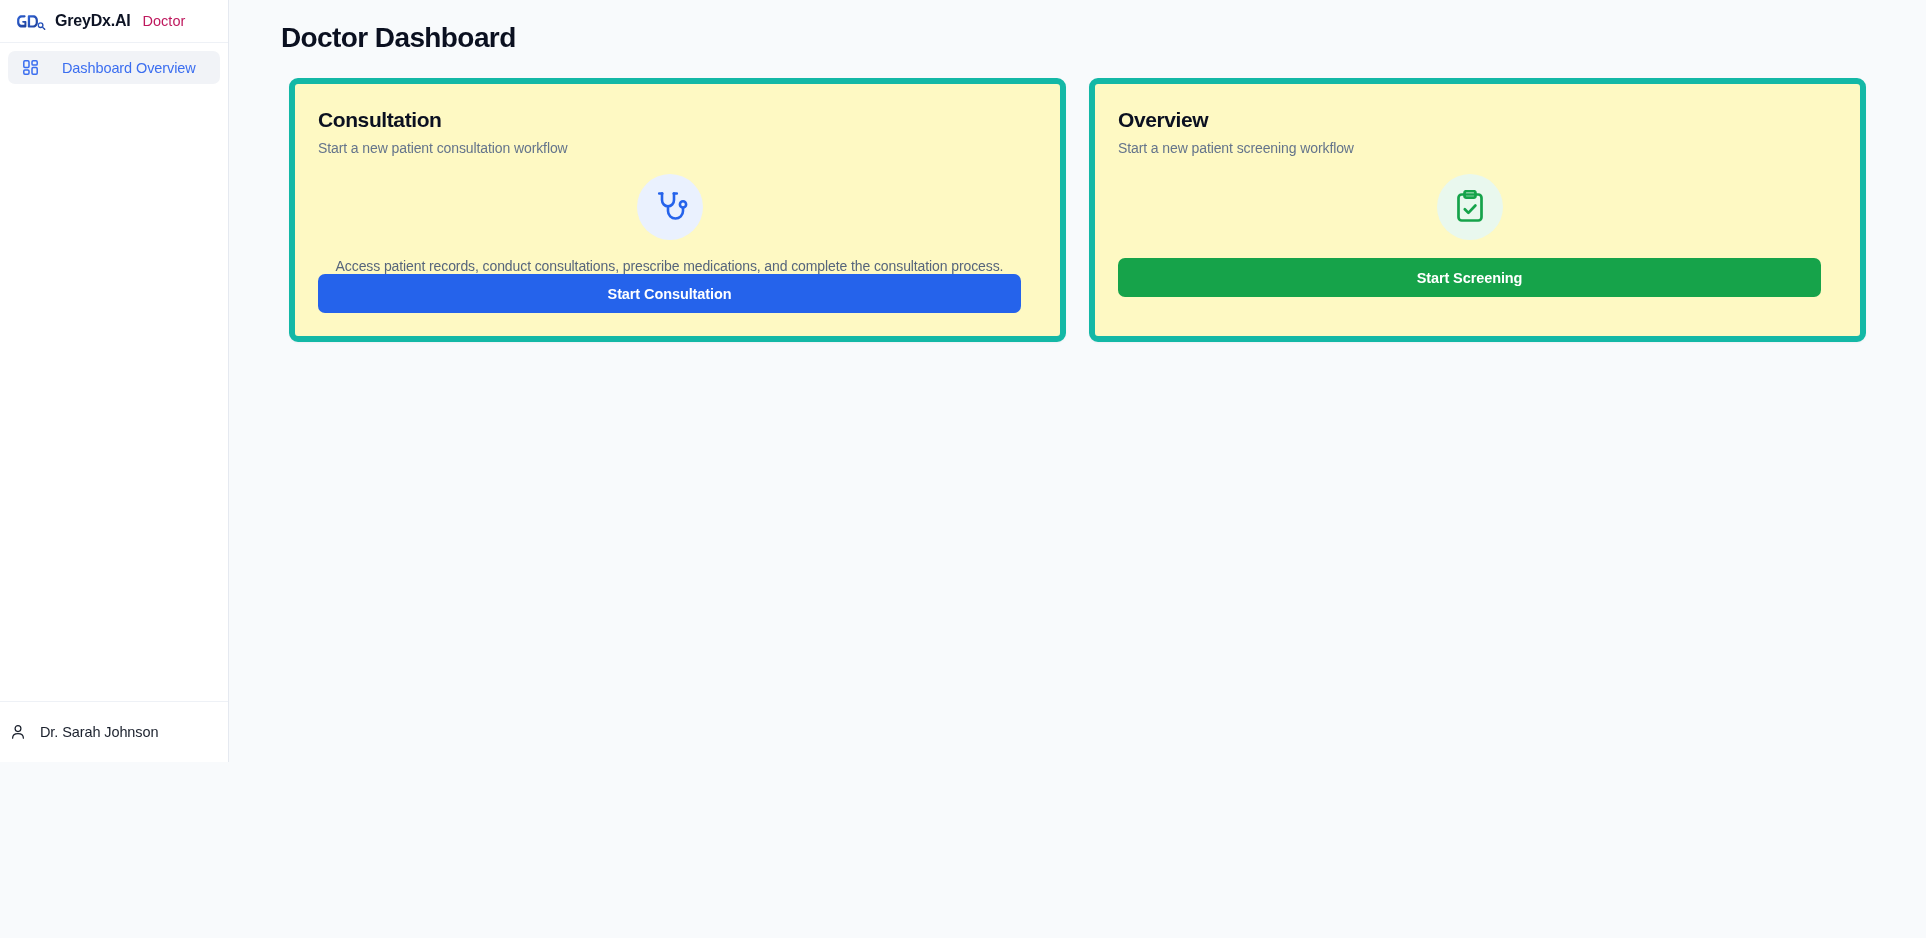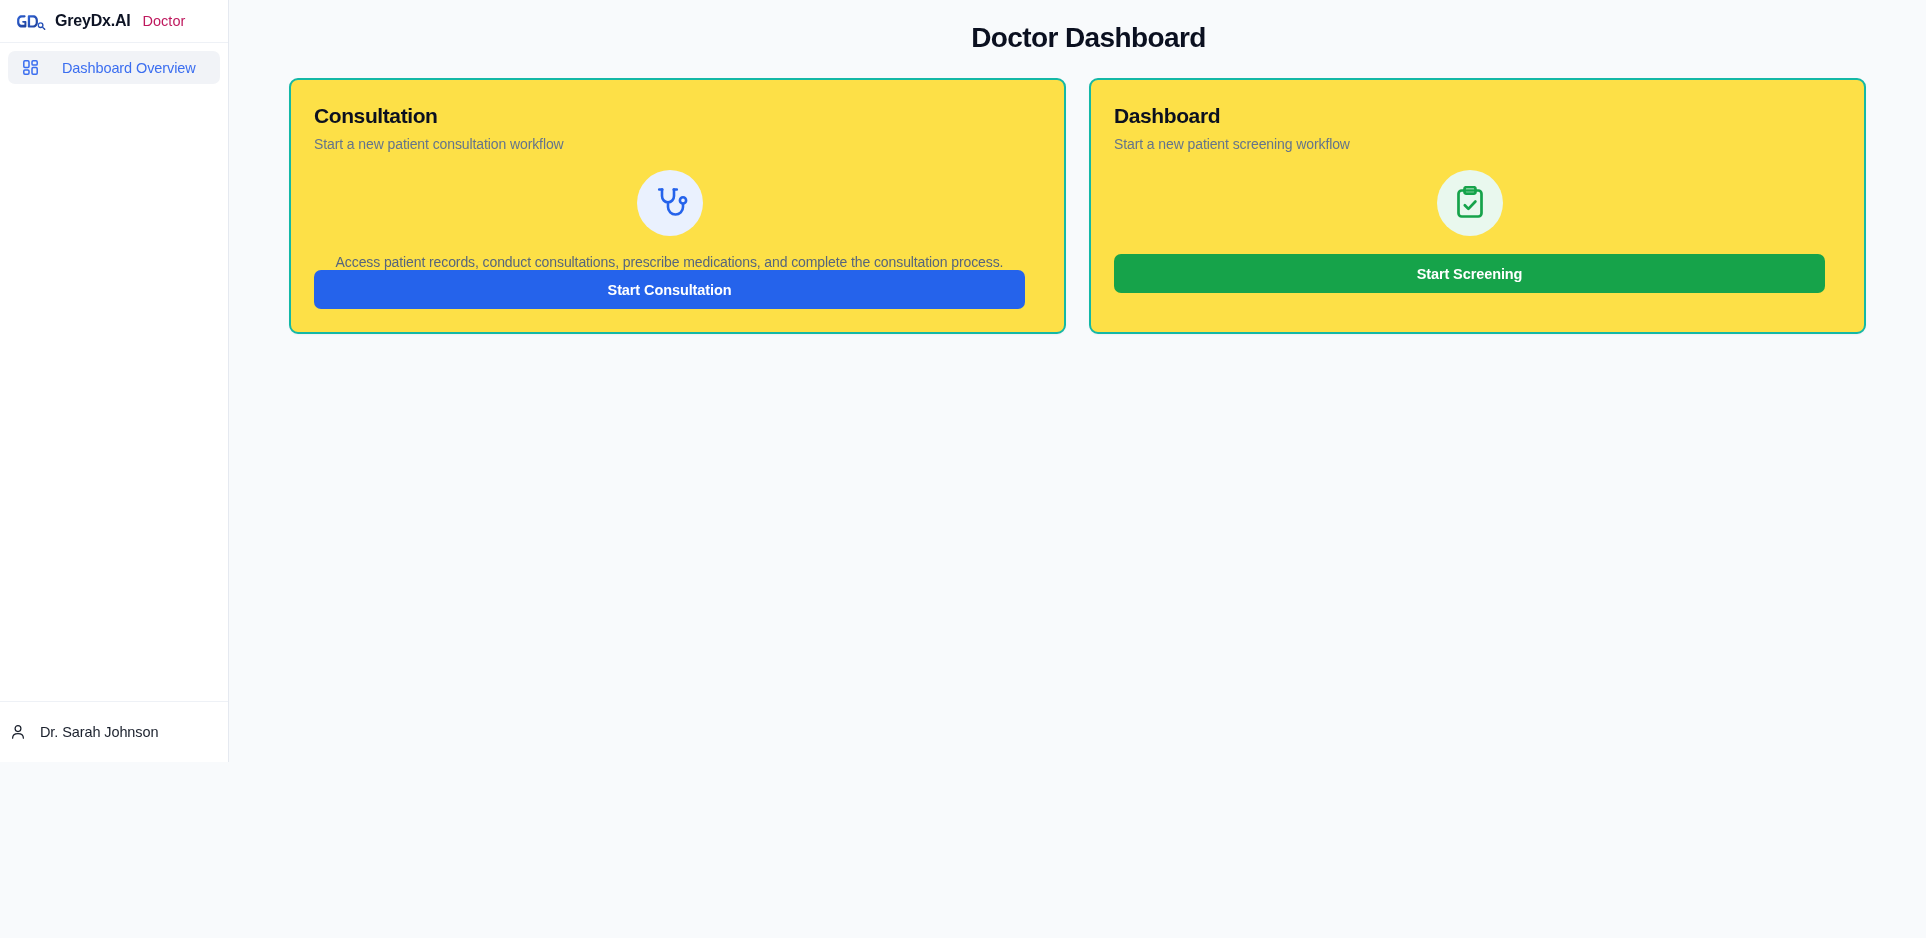--- a/index.html
+++ b/index.html
@@ -61,30 +61,29 @@
   .main {
     flex:1; height:938px;
     background:#f8fafc;
     padding:22px 30px 0 30px;
     overflow:hidden;
   }
   .page-title {
     font-size:28px; font-weight:bold; color:#0b1020;
     letter-spacing:-0.6px;
     margin:0 0 24px 22px;
-    text-align:center;
   }
   .cards {
     display:flex; gap:23px;
     margin-left:30px; margin-right:30px;
   }
   .card {
     flex:1;
-    background:#fde047;
-    border:2px solid #14b8a6;
+    background:#fef9c3;
+    border:6px solid #14b8a6;
     border-radius:9px;
     padding:24px 39px 23px 23px;
     box-shadow:0 1px 2px rgba(16,24,40,0.04);
   }
   .card-title {
     font-size:21px; font-weight:bold; color:#0b1020;
     letter-spacing:-0.4px;
     margin-bottom:8px;
   }
   .card-subtitle {
@@ -188,21 +187,21 @@
             </svg>
           </div>
         </div>
 
         <div class="card-desc">Access patient records, conduct consultations, prescribe medications, and complete the consultation process.</div>
 
         <button class="card-btn blue">Start Consultation</button>
       </section>
 
       <section class="card">
-        <div class="card-title">Dashboard</div>
+        <div class="card-title">Overview</div>
         <div class="card-subtitle">Start a new patient screening workflow</div>
 
         <div class="icon-wrap">
           <div class="icon-circle green">
             <svg width="34" height="34" viewBox="0 0 34 34">
               <rect x="5.5" y="4.5" width="23" height="26" rx="3.2" fill="none" stroke="#16a34a" stroke-width="2.7"></rect>
               <rect x="11.5" y="1.2" width="11" height="6.4" rx="1.8" fill="none" stroke="#16a34a" stroke-width="2.7"></rect>
               <path d="M11.8 19.2l3.6 3.7 7-7.4" fill="none" stroke="#16a34a" stroke-width="2.7" stroke-linecap="round" stroke-linejoin="round"></path>
             </svg>
           </div>

